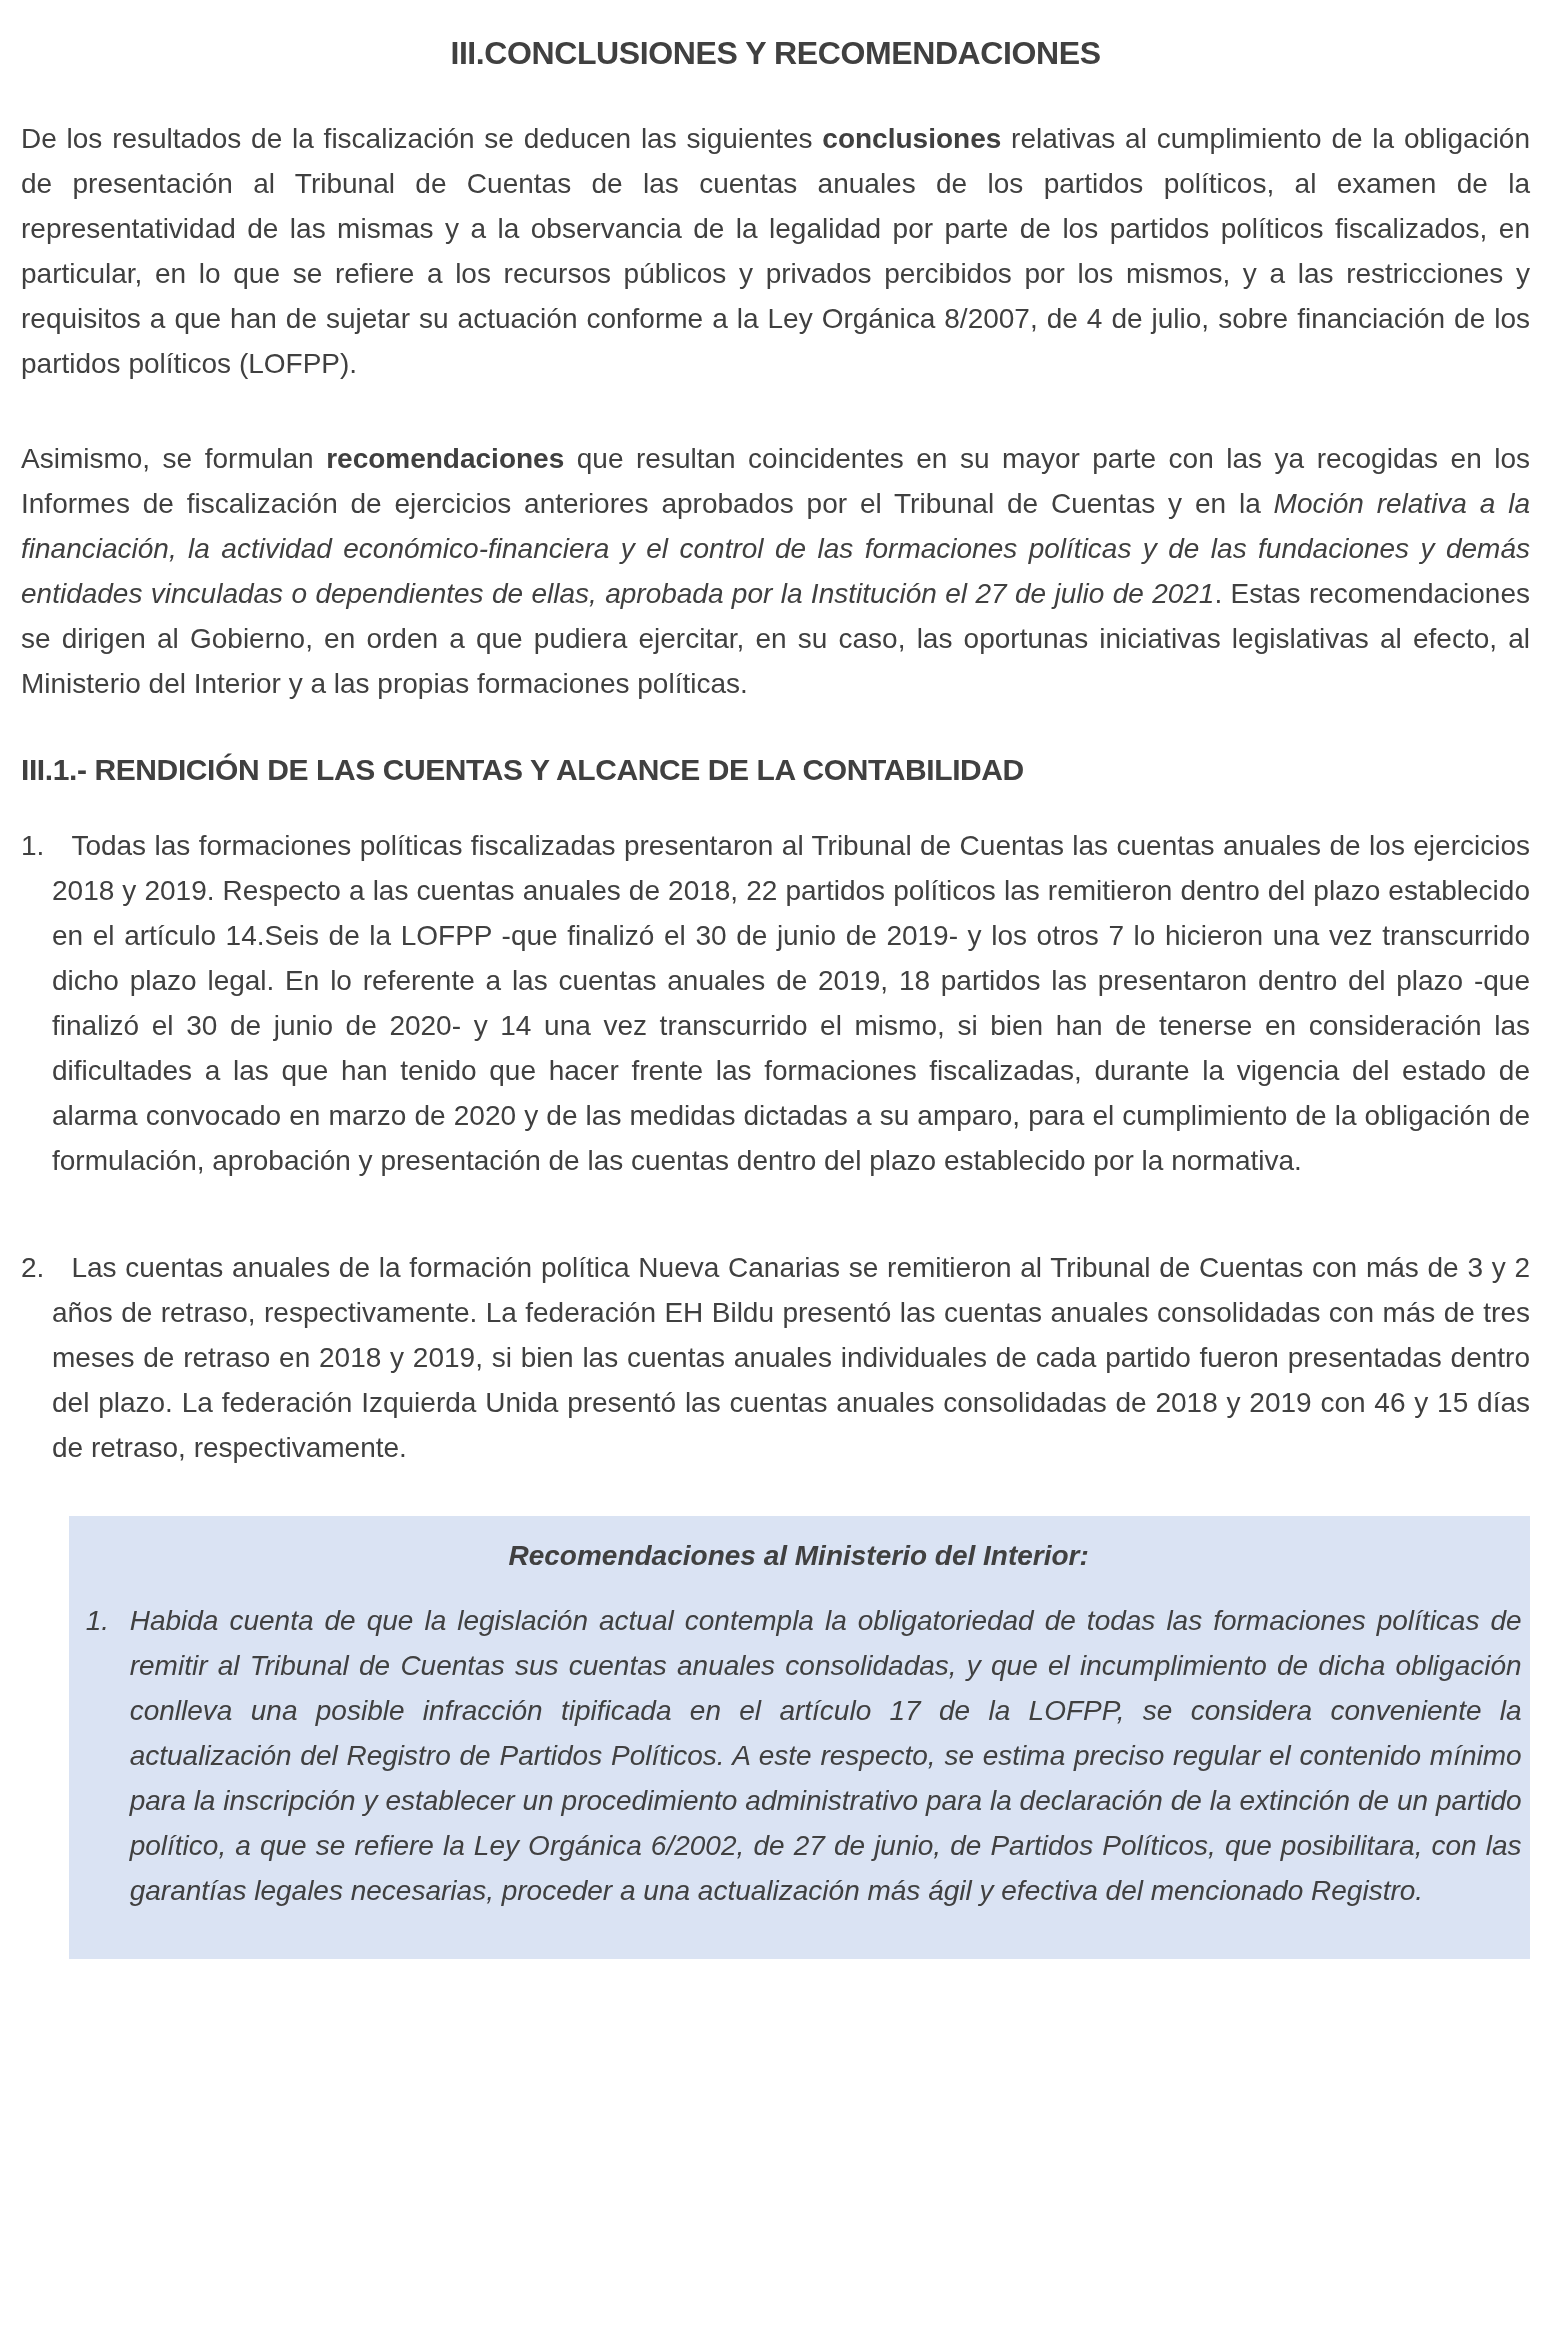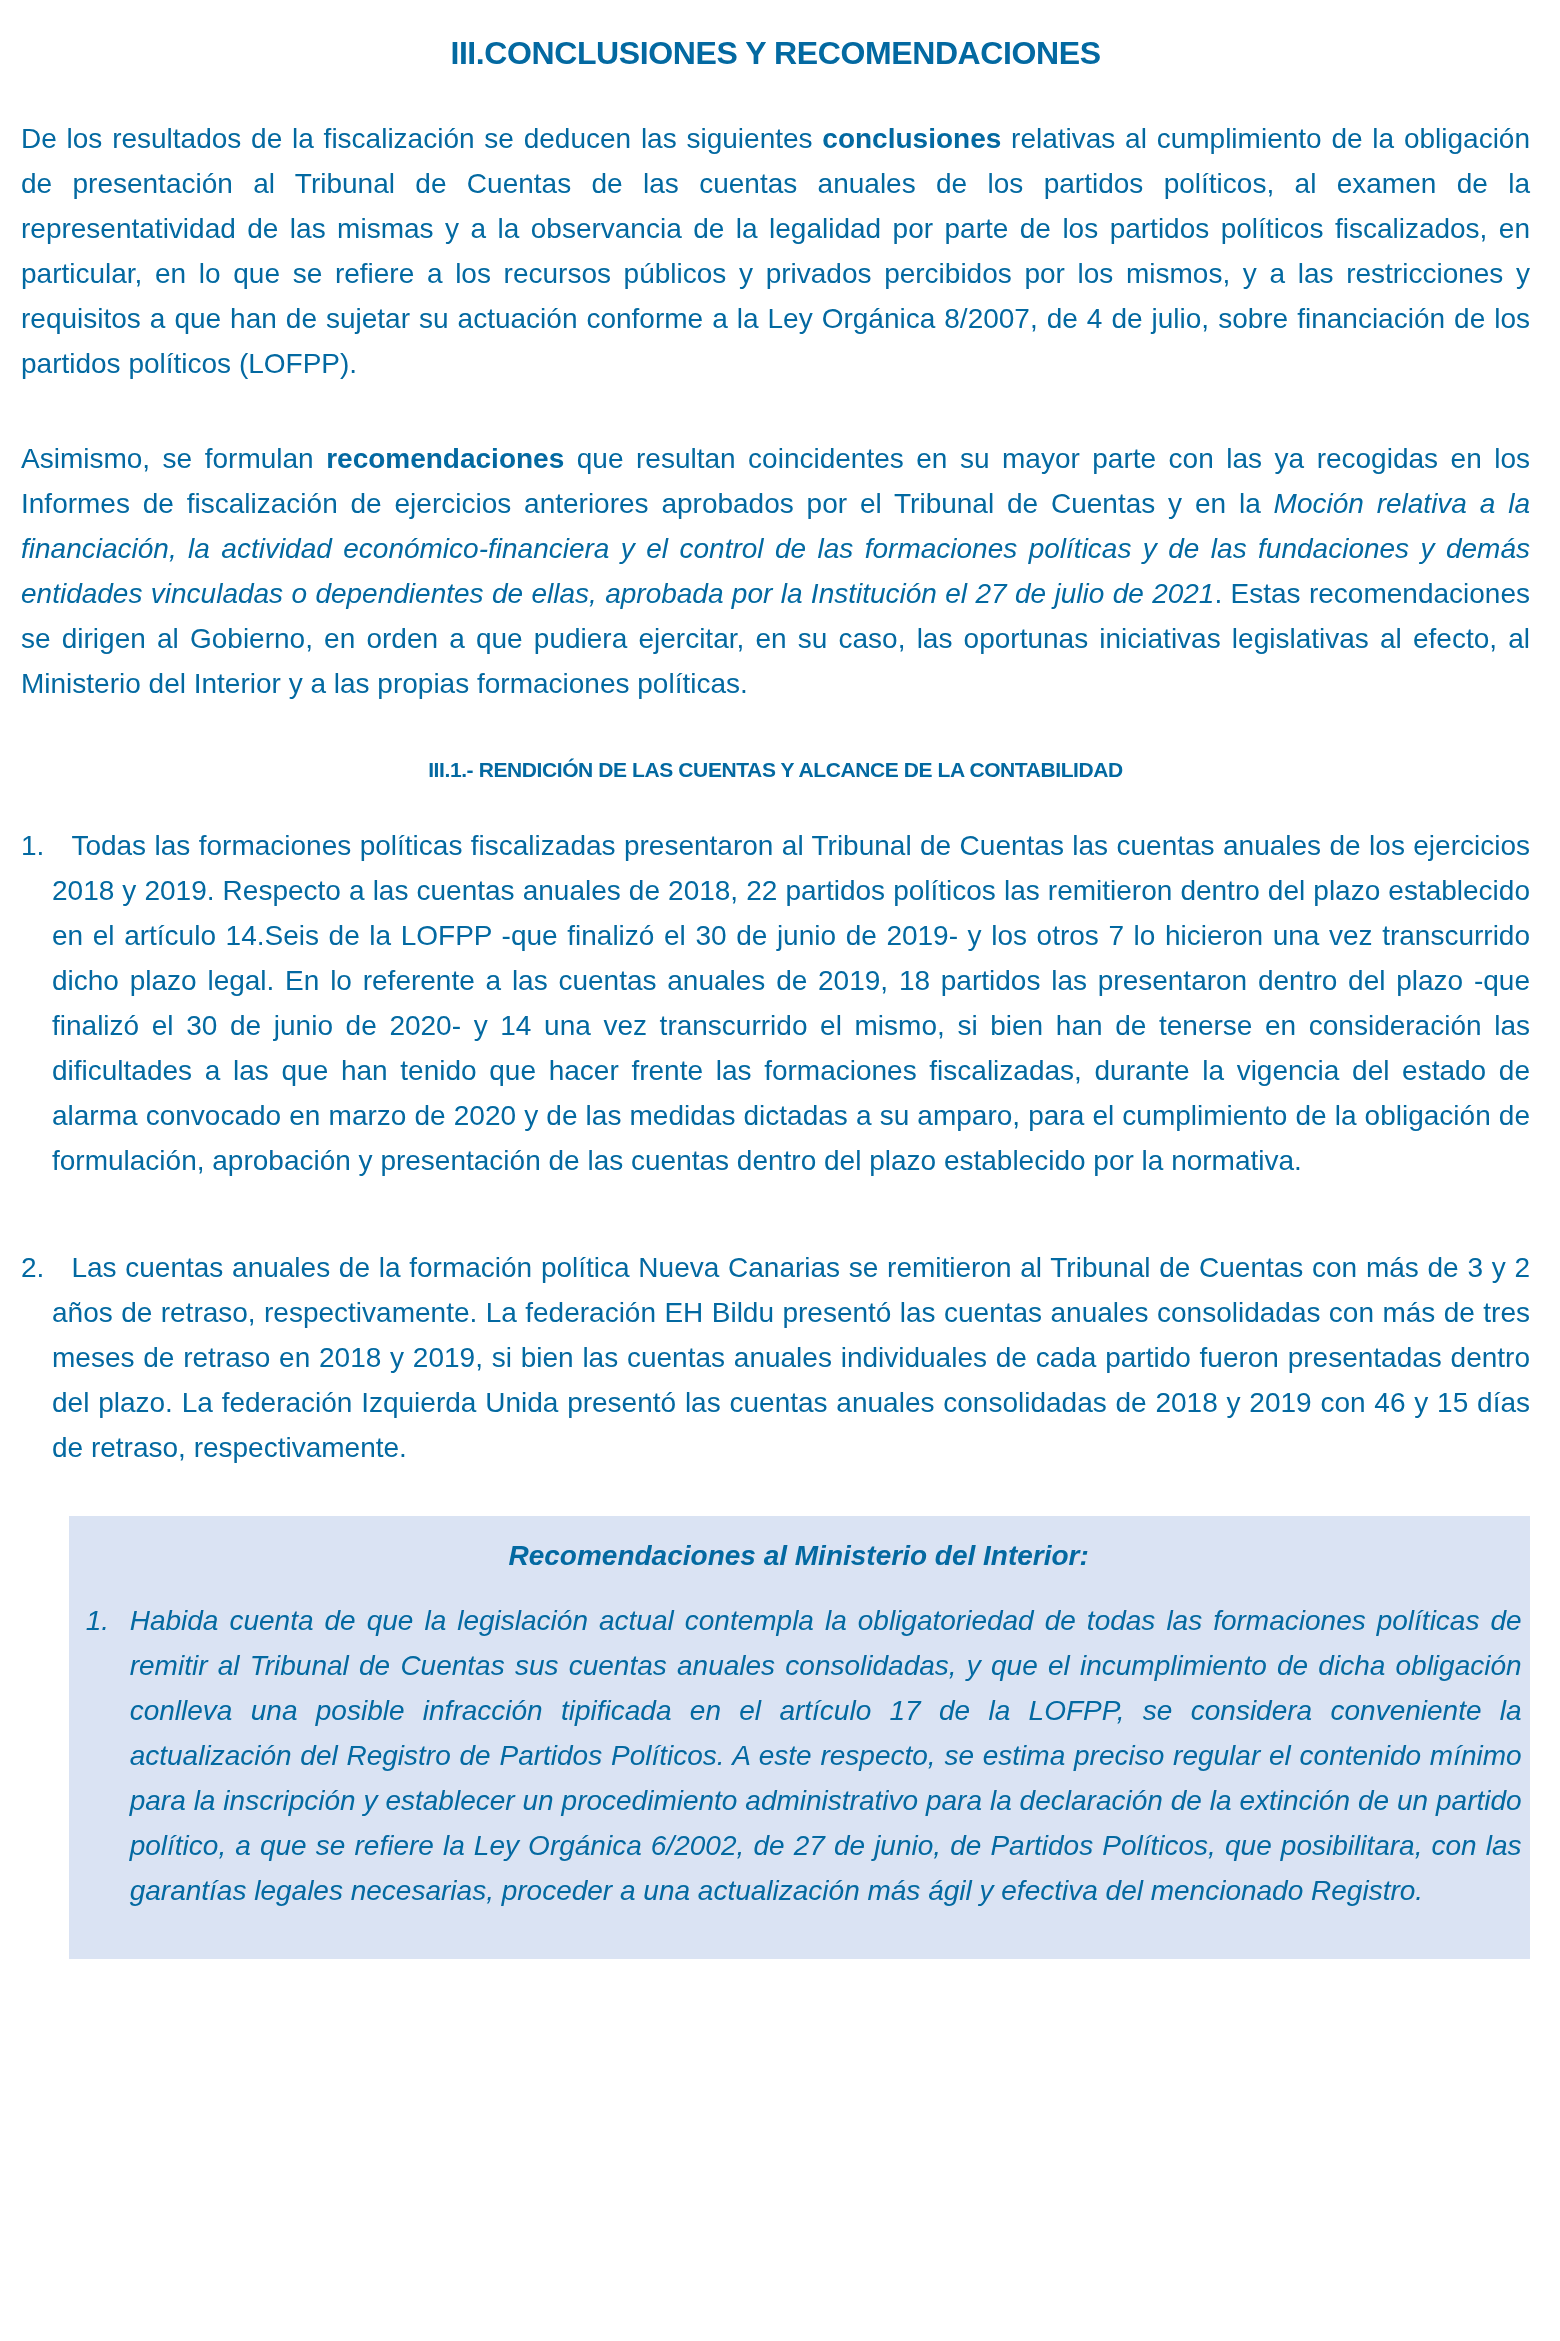--- a/index.html
+++ b/index.html
@@ -9,45 +9,45 @@
     background: #ffffff;
   }
   .page {
     position: relative;
     width: 1561px;
     height: 2342px;
     margin: 0 auto;
     background: #ffffff;
     box-sizing: border-box;
     padding: 0 31px 0 21px;
-    color: #0369a1;
+    color: #404040;
     font-family: "Liberation Sans", "DejaVu Sans", sans-serif;
     font-size: 28px;
     line-height: 45px;
     text-align: justify;
     overflow: hidden;
   }
   h1.doc-title {
     margin: 31px 0 40px 0;
     font-size: 32px;
     line-height: 45px;
     font-weight: bold;
     text-align: center;
     letter-spacing: -0.4px;
   }
   p.para {
     margin: 0 0 50px 0;
   }
   p.para:last-of-type { margin-bottom: 16px; }
   h2.sec-heading {
     margin: 41px 0 31px 0;
-    font-size: 21px;
+    font-size: 30px;
     line-height: 45px;
     font-weight: bold;
-    text-align: center;
+    text-align: left;
     letter-spacing: -0.4px;
   }
   .olist { margin: 0; }
   .li {
     position: relative;
     padding-left: 31px;
     margin: 0 0 62px 0;
   }
   .li:last-child { margin-bottom: 0; }
   .li .num {

